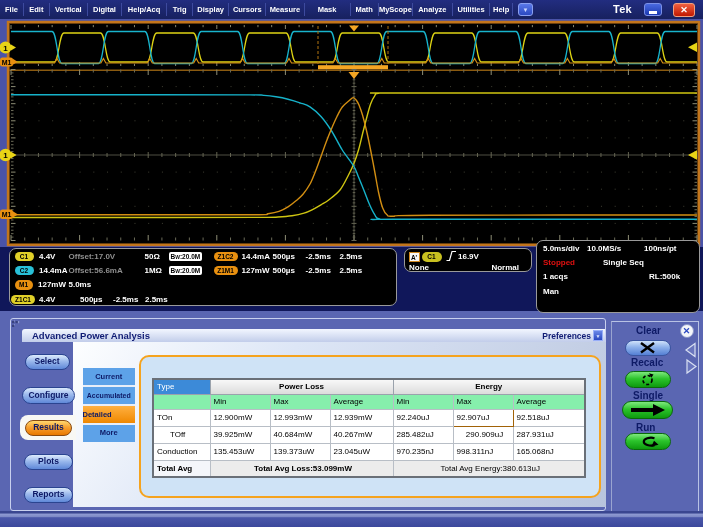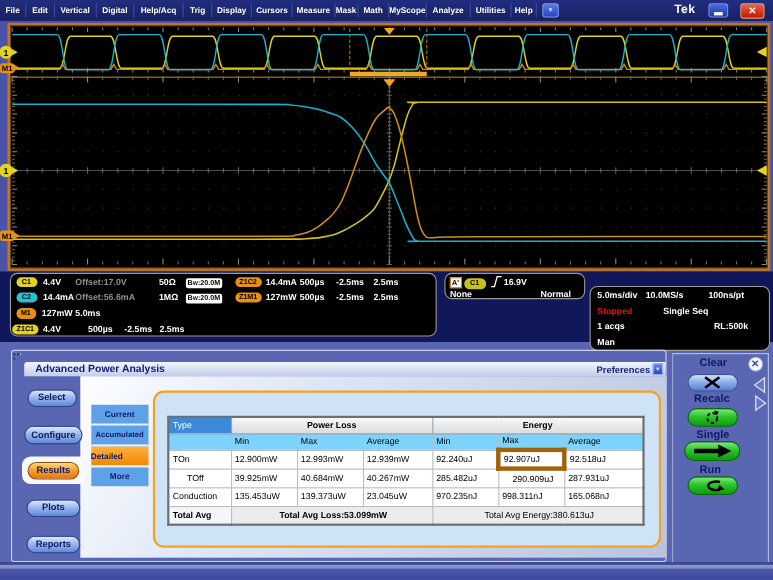--- a/index.html
+++ b/index.html
@@ -20,21 +20,21 @@
 <div id="menubar">
     <div class="mi" style="width:24px;">File</div>
     <div class="mi" style="width:25.7px;">Edit</div>
     <div class="mi" style="width:38.3px;">Vertical</div>
     <div class="mi" style="width:33.9px;">Digital</div>
     <div class="mi" style="width:45.5px;">Help/Acq</div>
     <div class="mi" style="width:25.6px;">Trig</div>
     <div class="mi" style="width:36.4px;">Display</div>
     <div class="mi" style="width:36.8px;">Cursors</div>
     <div class="mi" style="width:38.4px;">Measure</div>
-    <div class="mi" style="width:21px;">Mask</div>
+    <div class="mi" style="width:46px;">Mask</div>
     <div class="mi" style="width:28.2px;">Math</div>
     <div class="mi" style="width:34.3px;">MyScope</div>
     <div class="mi" style="width:39.7px;">Analyze</div>
     <div class="mi" style="width:37.7px;">Utilities</div>
     <div class="mi" style="width:22.5px;">Help</div>
     <div style="width:15px;height:13px;margin-left:5px;background:linear-gradient(#5a78e8,#2a48c0);border:1px solid #8aa0f0;border-radius:3px;display:flex;align-items:center;justify-content:center;">
       <span style="color:#cdd8ff;font-size:6px;">▼</span>
     </div>
 <div class="abs" style="left:613px;top:3px;color:#fff;font-size:11px;font-weight:bold;letter-spacing:0.3px;">Tek</div>
 <div class="abs" style="left:644px;top:3px;width:18px;height:13px;background:linear-gradient(#4a6ae0,#1a38b0);border:1px solid #7a90e8;border-radius:3px;">
@@ -124,21 +124,21 @@
 <div class="panel" style="left:404px;top:248px;width:128px;height:24px;">
 <div class="abs" style="left:3.5px;top:2.5px;"><span style="display:inline-block;background:#f8f8f8;border:1px solid #d08820;color:#000;font-size:6.5px;width:11px;height:10px;line-height:9px;text-align:center;">A'</span></div>
 <div class="abs" style="left:16.5px;top:3px;"><span class="badge" style="background:#c8c020;width:20px;">C1</span></div>
 <svg class="abs" style="left:41px;top:1px;" width="11" height="12">
       <path d="M0.5 10.5h3l2.5-9h4" stroke="#fff" stroke-width="1.2" fill="none"></path>
     </svg>
 <div class="abs" style="left:53px;top:2.5px;">16.9V</div>
 <div class="abs" style="left:4px;top:14px;">None</div>
     <div class="abs" style="right:12px;top:14px;">Normal</div>
 </div>
-<div class="panel" style="left:536px;top:260px;width:164px;height:59px;">
+<div class="panel" style="left:536px;top:240px;width:164px;height:73px;">
 <div class="abs" style="left:6px;top:2.5px;">5.0ms/div</div>
     <div class="abs" style="left:50px;top:2.5px;">10.0MS/s</div>
     <div class="abs" style="left:107px;top:2.5px;">100ns/pt</div>
 <div class="abs" style="left:6px;top:16.9px;color:#e01010;">Stopped</div>
     <div class="abs" style="left:66px;top:16.9px;">Single Seq</div>
 <div class="abs" style="left:6px;top:31.3px;">1 acqs</div>
     <div class="abs" style="left:112px;top:31.3px;">RL:500k</div>
 <div class="abs" style="left:6px;top:45.7px;">Man</div>
 </div>
 <div class="abs" style="left:611px;top:320.5px;width:88px;height:193px;border:1px solid #b8c2e4;border-left-color:#9aa4d0;"></div>
@@ -168,36 +168,36 @@
  <div style="height:17px;background:#5da2e8;text-align:center;line-height:18px;color:#0e1a66;font-size:7.5px;font-weight:bold;line-height:16px;">More</div>
 </div>
 <div class="abs" style="left:128px;top:36px;width:462px;height:143px;border:2.5px solid #f5a31e;border-radius:10px;background:#cfe3f6;">
  <table style="position:absolute;left:11px;top:21px;width:434px;border-collapse:collapse;font-size:8px;color:#000;border:2px solid #6a7078;">
  <tbody>
           <tr style="height:15px;">
             <td style="width:57px;background:#3c8ad8;color:#fff;border:1px solid #9aa2ac;padding-left:3px;">Type</td>
             <td colspan="3" style="background:linear-gradient(#f8f8f8,#dcdcdc);border:1px solid #9aa2ac;text-align:center;font-weight:bold;font-size:8px;">Power Loss</td>
             <td colspan="3" style="background:linear-gradient(#f8f8f8,#dcdcdc);border:1px solid #9aa2ac;text-align:center;font-weight:bold;font-size:8px;">Energy</td>
           </tr>
- <tr style="height:15px;background:#7dd3fc;">
+ <tr style="height:15px;background:#86efac;">
             <td style="border:1px solid #b8bec6;padding-left:3px;"></td>
             <td style="width:60px;border:1px solid #b8bec6;padding-left:3px;">Min</td>
             <td style="width:60px;border:1px solid #b8bec6;padding-left:3px;">Max</td>
             <td style="width:63px;border:1px solid #b8bec6;padding-left:3px;">Average</td>
             <td style="width:60px;border:1px solid #b8bec6;padding-left:3px;">Min</td>
             <td style="width:60px;border:1px solid #b8bec6;padding-left:3px;">Max</td>
             <td style="border:1px solid #b8bec6;padding-left:3px;">Average</td>
           </tr>
  <tr style="height:17px;background:#fff;">
             <td style="border:1px solid #b8bec6;padding-left:3px;">TOn</td>
             <td style="border:1px solid #b8bec6;padding-left:3px;">12.900mW</td>
             <td style="border:1px solid #b8bec6;padding-left:3px;">12.993mW</td>
             <td style="border:1px solid #b8bec6;padding-left:3px;">12.939mW</td>
             <td style="border:1px solid #b8bec6;padding-left:3px;">92.240uJ</td>
-            <td style="border:4px solid #a16207;padding-left:3px;">92.907uJ</td>
+            <td style="border:1px solid #a16207;padding-left:3px;">92.907uJ</td>
             <td style="border:1px solid #b8bec6;padding-left:3px;">92.518uJ</td>
           </tr>
  <tr style="height:17px;background:#fff;">
             <td style="border:1px solid #b8bec6;padding-left:16px;">TOff</td>
             <td style="border:1px solid #b8bec6;padding-left:3px;">39.925mW</td>
             <td style="border:1px solid #b8bec6;padding-left:3px;">40.684mW</td>
             <td style="border:1px solid #b8bec6;padding-left:3px;">40.267mW</td>
             <td style="border:1px solid #b8bec6;padding-left:3px;">285.482uJ</td>
             <td style="border:1px solid #b8bec6;padding-left:3px;text-align:center;">290.909uJ</td>
             <td style="border:1px solid #b8bec6;padding-left:3px;">287.931uJ</td>

